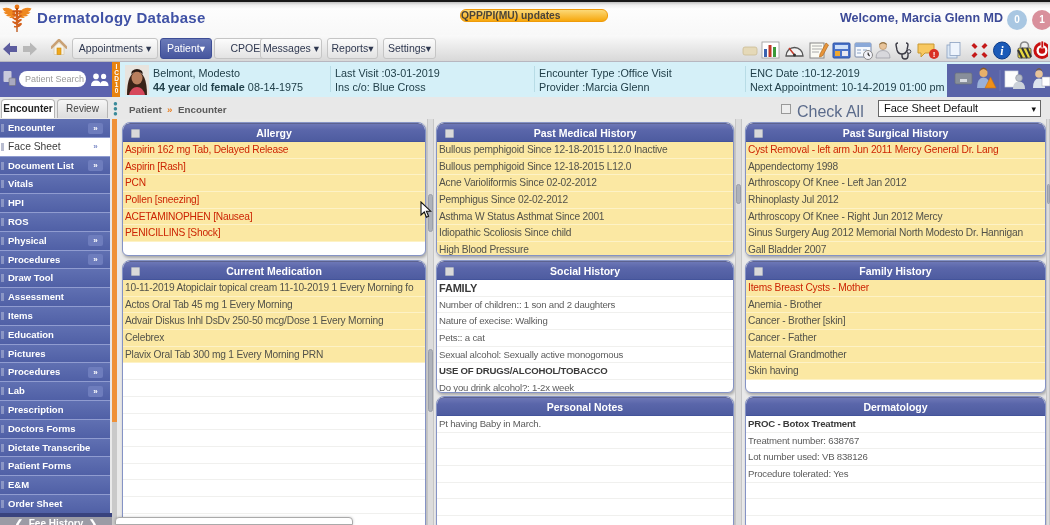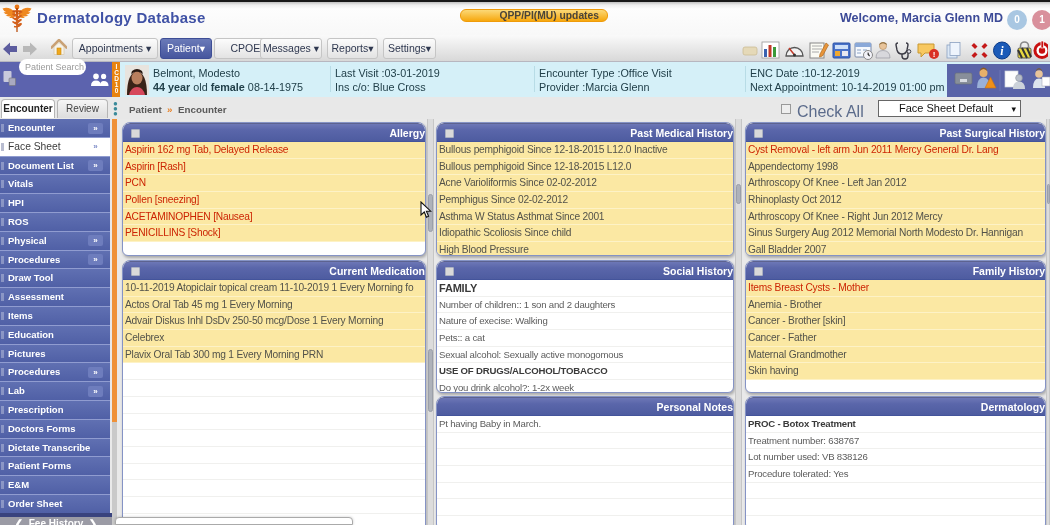--- a/index.html
+++ b/index.html
@@ -3,64 +3,64 @@
 <style>
 *{margin:0;padding:0;box-sizing:border-box}
 html,body{width:1050px;height:525px;overflow:hidden}
 body{font-family:"Liberation Sans",sans-serif;background:#e9e9e9;position:relative}
 #root{position:absolute;left:0;top:0;width:1050px;height:525px}
 .abs{position:absolute}
 
 #topline{left:0;top:0;width:1050px;height:2px;background:#191919}
 #header{left:0;top:2px;width:1050px;height:33px;background:linear-gradient(#c0c0c0 0,#eeeeee 3px,#fdfdfd 7px,#f8f8f8)}
 #title{left:37px;top:9px;font-size:15px;font-weight:bold;color:#3f51a5;letter-spacing:.3px}
-#qpp{left:460px;top:9px;width:148px;height:13px;background:linear-gradient(#fcd977,#f6a70e);border:1px solid #ef9b0a;border-radius:6px;text-align:right;padding-right:8px;font-size:10.3px;font-weight:bold;color:#4a4438;line-height:12px}
+#qpp{left:460px;top:9px;width:148px;height:13px;background:linear-gradient(#fcd977,#f6a70e);border:1px solid #ef9b0a;border-radius:6px;padding-right:8px;font-size:10.3px;font-weight:bold;color:#4a4438;line-height:12px}
 #welcome{left:840px;top:11px;white-space:nowrap;font-size:12.5px;font-weight:bold;color:#3c4a97}
 .numc{top:10px;width:20px;height:20px;border-radius:50%;color:#fff;font-size:10px;font-weight:bold;text-align:center;line-height:20px}
 
 #toolbar{left:0;top:35px;width:1050px;height:27px;background:linear-gradient(#fafafa,#d8d8d8);border-bottom:1px solid #b7b7c0}
 .menu{top:38px;height:21px;background:linear-gradient(#fcfcfc,#e3e3e3);border:1px solid #c5c5c5;border-radius:3px;font-size:10.5px;color:#2f3850;text-align:center;line-height:19px}
 #mpat{background:linear-gradient(#6a7ab8,#46569e);border:1px solid #3e4e96;color:#fff}
 
 #pbar{left:0;top:62px;width:1050px;height:35px;background:#d5f0f8}
 #searchblk{left:0;top:62px;width:112px;height:35px;background:#5c63ae}
-#psearch{left:19px;top:59px;width:67px;height:16px;background:#fff;border-radius:8px;font-size:9px;color:#9a9a9a;line-height:16px;padding-left:6px;white-space:nowrap}
+#psearch{left:19px;top:71px;width:67px;height:16px;background:#fff;border-radius:8px;font-size:9px;color:#9a9a9a;line-height:16px;padding-left:6px;white-space:nowrap}
 #icdstrip{left:112px;top:62px;width:8px;height:35px;background:#e8830f}
 #icdstrip span{position:absolute;left:1px;top:2px;width:7px;font-size:6.5px;font-weight:bold;color:#fff;line-height:6px;text-align:center}
 #photo{left:125px;top:65px;width:24px;height:30px}
 .pbt1{top:67px;font-size:10.8px;color:#22404a;white-space:nowrap}
 .pbt2{top:81px;font-size:10.8px;color:#22404a;white-space:nowrap}
 #rblock{left:947px;top:64px;width:103px;height:33px;background:#5a64a8}
 
 #tabrow{left:0;top:97px;width:1050px;height:22px;background:#e8e8e8}
 .tab{top:99px;height:19px;border:1px solid #b5b5b5;border-bottom:none;border-radius:4px 4px 0 0;font-size:11px;text-align:center}
 #tab1{left:1px;width:54px;background:#fff;font-weight:bold;color:#222;line-height:18px;font-size:10px}
 #tab2{left:57px;width:51px;background:linear-gradient(#f6f6f6,#ddd);color:#444;line-height:18px;font-size:10px}
 #crumb{left:129px;top:104px;font-size:9.8px;font-weight:bold;color:#5a5a5a}
 #crumb b{color:#e8832a;font-weight:bold}
 #checkall{left:797px;top:103px;font-size:16px;color:#5b6b8b}
 #cab{left:781px;top:104px;width:10px;height:10px;background:#eee;border:1px solid #999}
-#fsd{left:878px;top:100px;width:143px;height:17px;background:#fff;border:1px solid #666;font-size:11px;color:#111;line-height:15px;padding-left:20px}
+#fsd{left:878px;top:100px;width:163px;height:17px;background:#fff;border:1px solid #666;font-size:11px;color:#111;line-height:15px;padding-left:5px}
 #fsd:after{content:"▾";position:absolute;right:4px;top:1px;font-size:9px;color:#111}
 
 #sidebar{left:0;top:119px;width:110px;height:395px}
 .sitem{position:relative;width:110px;height:18.81px;background:linear-gradient(#6070b2,#5060a6);border-bottom:1px solid #909cd0;color:#fff;font-size:9.5px;font-weight:bold;line-height:18px;padding-left:8px}
 .sitem:before{content:"";position:absolute;left:1px;top:5px;width:3px;height:8px;background:rgba(255,255,255,.3)}
 .sitem.on:before{background:#b8bcd0}
 .sitem.on{background:#fff;color:#3c3c3c;font-weight:normal;font-size:10.3px}
 .badge{position:absolute;right:7px;top:3.5px;width:15px;height:11px;background:#6e7dbd;border-radius:2px;color:#fff;font-size:8px;line-height:11px;text-align:center;font-weight:bold}
 .on .badge{background:transparent;color:#7b8ac6}
 #ostripe{left:112px;top:119px;width:5px;height:303px;background:#ef9138}
 #gstripe{left:112px;top:422px;width:5px;height:103px;background:#c9c9c9}
 #fee{left:0;top:517px;width:112px;height:8px;background:#9b9ba5;color:#fff;font-size:10px;font-weight:bold;text-align:center;line-height:13px;overflow:hidden}
 #feedark{left:0;top:513px;width:112px;height:4px;background:#39437e}
 
 .panel{background:#fff;border:1px solid #8593c5;border-radius:8px 8px 6px 6px;box-shadow:1px 2px 3px rgba(0,0,0,.28);overflow:hidden}
 .ph{height:19px;background:linear-gradient(#6d77b6 0,#5a66aa 35%,#4e5ca0 100%);border-top:1px solid #5d6390;border-bottom:1px solid #44549b;position:relative;border-radius:7px 7px 0 0}
-.ph .t{display:block;text-align:right;color:#fff;font-size:10.5px;font-weight:bold;line-height:19px}
+.ph .t{display:block;text-align:center;color:#fff;font-size:10.5px;font-weight:bold;line-height:19px}
 .ph .cb{position:absolute;left:8px;top:4.5px;width:9px;height:9px;background:#d9d9d9;border:1px solid #aab0c0;border-radius:1px}
 .row{height:16.7px;line-height:16px;font-size:10.2px;letter-spacing:-.2px;color:#52524a;padding-left:2px;white-space:nowrap;overflow:hidden}
 .yel{background:#fbe8a3;box-shadow:inset 0 -1px 0 #fdf2c6}
 .red{color:#cc2403}
 .wrow{box-shadow:inset 0 -1px 0 #f0f0ee;color:#5c5c5c;font-size:9.6px}
 .bold{font-weight:bold;color:#3a3a3a}
 .fam{font-size:11px}
 
 .sbar{background:#dcdcdc;border-left:1px solid #c6c6c6;border-right:1px solid #c6c6c6}
 .thumb{position:absolute;background:#aeb2ba;border-radius:3px;border:1px solid #9b9fa9}
@@ -291,21 +291,21 @@
         <div class="row yel">High Blood Pressure</div>
       </div>
       <div class="panel abs" style="left:745px;top:122px;width:301px;height:134px">
         <div class="ph">
           <span class="cb"></span>
           <span class="t">Past Surgical History</span>
         </div>
         <div class="row yel red">Cyst Removal - left arm Jun 2011 Mercy General Dr. Lang</div>
         <div class="row yel">Appendectomy 1998</div>
         <div class="row yel">Arthroscopy Of Knee - Left Jan 2012</div>
-        <div class="row yel">Rhinoplasty Oct 2012</div>
+        <div class="row yel">Rhinoplasty Jul 2012</div>
         <div class="row yel">Arthroscopy Of Knee - Right Jun 2012 Mercy</div>
         <div class="row yel">Sinus Surgery Aug 2012 Memorial North Modesto Dr. Hannigan</div>
         <div class="row yel">Gall Bladder 2007</div>
       </div>
       <div class="panel abs" style="left:122px;top:260px;width:304px;height:272px">
         <div class="ph">
           <span class="cb"></span>
           <span class="t">Current Medication</span>
         </div>
         <div class="row yel">10-11-2019 Atopiclair topical cream 11-10-2019 1 Every Morning fo</div>

